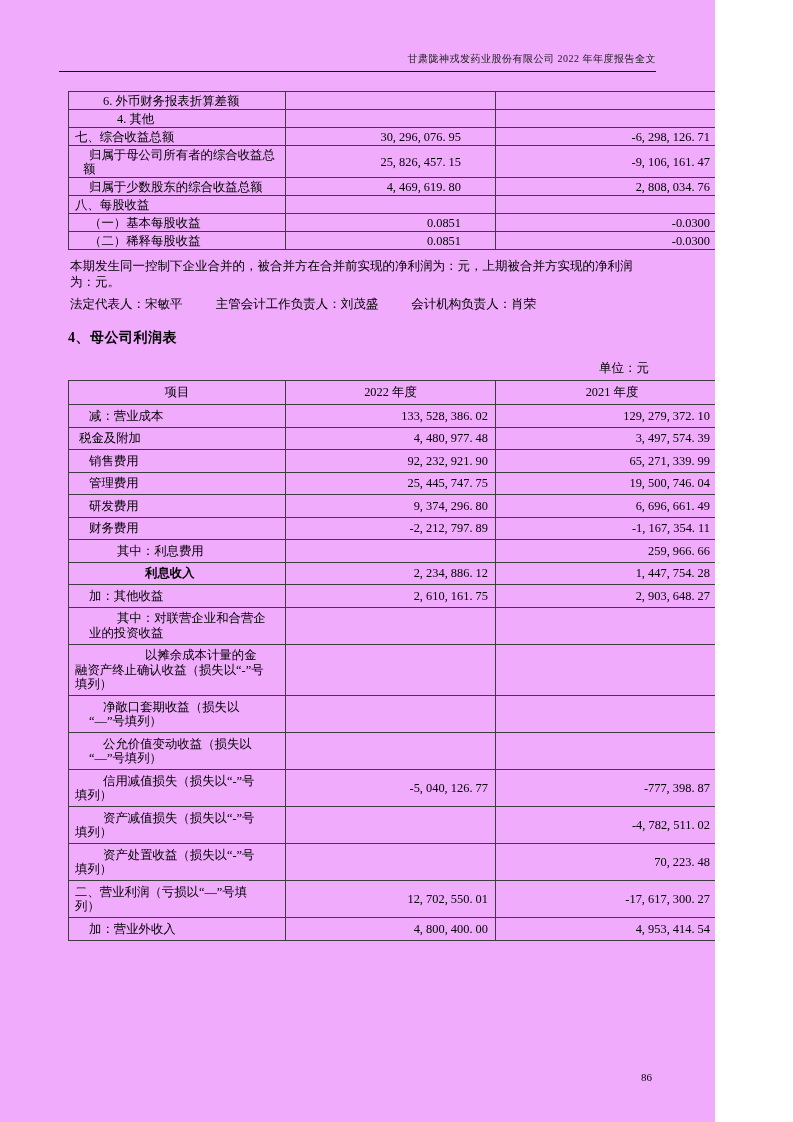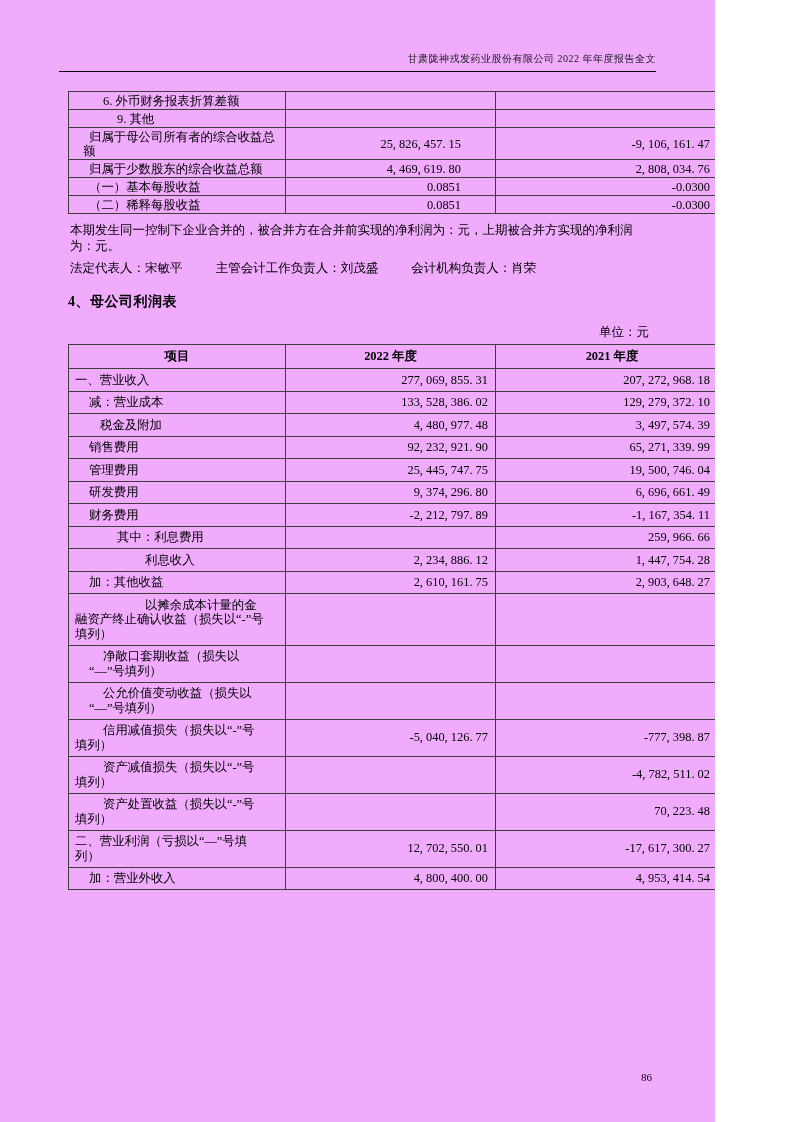--- a/index.html
+++ b/index.html
@@ -29,21 +29,21 @@
   td, th { border: 1px solid #3d3d3d; font-size: 12.4px; vertical-align: middle; }
   td.label { white-space: pre-wrap; padding-right: 4px; word-break: break-all; }
   td.num { text-align: right; }
 
   #top-table { margin-top: 19px; }
   #top-table td { line-height: 14px; padding-top: 1.5px; padding-bottom: 1.5px; }
   #top-table td.c2 { padding-right: 34px; }
   #top-table td.c3 { padding-right: 18px; }
 
   #income-table td { line-height: 14.5px; padding-top: 3.5px; padding-bottom: 3.5px; }
-  #income-table th { height: 24px; font-weight: bold; text-align: center; padding: 3px; }
+  #income-table th { height: 24px; font-weight: normal; text-align: center; padding: 3px; }
   #income-table td.c2 { padding-right: 7px; }
   #income-table td.c3 { padding-right: 18px; }
 
   .note { font-size: 12.5px; line-height: 16px; margin: 8px 2px 0 2px; }
   .signers { margin-top: 6px; }
   .signers span { margin-right: 30px; }
   .section-title { font-size: 14px; font-weight: bold; margin: 17px 0 0 0; letter-spacing: 0.5px; }
   .unit { text-align: right; font-size: 12.5px; margin: 13px 1px 3px 0; }
 
   .footer { position: absolute; top: 1071px; right: 63px; font-size: 11px; }
@@ -65,34 +65,44 @@
           <col class="w2">
           <col class="w3">
         </colgroup>
       <tbody>
           <tr>
             <td class="label" style="padding-left: 34px;">6. 外币财务报表折算差额</td>
             <td class="num c2"></td>
             <td class="num c3"></td>
           </tr>
           <tr>
-            <td class="label" style="padding-left: 48px;">9. 其他</td>
-            <td class="num c2"></td>
-            <td class="num c3"></td>
+            <td class="label" style="padding-left: 48px;">4. 其他</td>
+            <td class="num c2"></td>
+            <td class="num c3"></td>
+          </tr>
+          <tr>
+            <td class="label" style="padding-left: 6px;">七、综合收益总额</td>
+            <td class="num c2">30, 296, 076. 95</td>
+            <td class="num c3">-6, 298, 126. 71</td>
           </tr>
           <tr>
             <td class="label" style="padding-left: 14px; text-indent: 6px;">归属于母公司所有者的综合收益总
 额</td>
             <td class="num c2">25, 826, 457. 15</td>
             <td class="num c3">-9, 106, 161. 47</td>
           </tr>
           <tr>
             <td class="label" style="padding-left: 20px;">归属于少数股东的综合收益总额</td>
             <td class="num c2">4, 469, 619. 80</td>
             <td class="num c3">2, 808, 034. 76</td>
+          </tr>
+          <tr>
+            <td class="label" style="padding-left: 6px;">八、每股收益</td>
+            <td class="num c2"></td>
+            <td class="num c3"></td>
           </tr>
           <tr>
             <td class="label" style="padding-left: 20px;">（一）基本每股收益</td>
             <td class="num c2">0.0851</td>
             <td class="num c3">-0.0300</td>
           </tr>
           <tr>
             <td class="label" style="padding-left: 20px;">（二）稀释每股收益</td>
             <td class="num c2">0.0851</td>
             <td class="num c3">-0.0300</td>
@@ -120,31 +130,26 @@
         </colgroup>
       <thead>
         <tr>
           <th>项目</th>
           <th>2022 年度</th>
           <th>2021 年度</th>
         </tr>
       </thead>
       <tbody>
           <tr>
-            <td class="label" style="padding-left: 6px;">一、营业收入</td>
-            <td class="num c2">277, 069, 855. 31</td>
-            <td class="num c3">207, 272, 968. 18</td>
-          </tr>
-          <tr>
             <td class="label" style="padding-left: 20px;">减：营业成本</td>
             <td class="num c2">133, 528, 386. 02</td>
             <td class="num c3">129, 279, 372. 10</td>
           </tr>
           <tr>
-            <td class="label" style="padding-left: 31px; margin-top: 24px;">税金及附加</td>
+            <td class="label" style="padding-left: 10px; margin-top: 24px;">税金及附加</td>
             <td class="num c2">4, 480, 977. 48</td>
             <td class="num c3">3, 497, 574. 39</td>
           </tr>
           <tr>
             <td class="label" style="padding-left: 20px;">销售费用</td>
             <td class="num c2">92, 232, 921. 90</td>
             <td class="num c3">65, 271, 339. 99</td>
           </tr>
           <tr>
             <td class="label" style="padding-left: 20px;">管理费用</td>
@@ -160,28 +165,34 @@
             <td class="label" style="padding-left: 20px;">财务费用</td>
             <td class="num c2">-2, 212, 797. 89</td>
             <td class="num c3">-1, 167, 354. 11</td>
           </tr>
           <tr>
             <td class="label" style="padding-left: 48px;">其中：利息费用</td>
             <td class="num c2"></td>
             <td class="num c3">259, 966. 66</td>
           </tr>
           <tr>
-            <td class="label" style="padding-left: 76px;">利息收入</td>
+            <td class="label" style="padding-left: 76px; font-weight: bold;">利息收入</td>
             <td class="num c2">2, 234, 886. 12</td>
             <td class="num c3">1, 447, 754. 28</td>
           </tr>
           <tr>
             <td class="label" style="padding-left: 20px; margin-top: 36px;">加：其他收益</td>
             <td class="num c2">2, 610, 161. 75</td>
             <td class="num c3">2, 903, 648. 27</td>
+          </tr>
+          <tr>
+            <td class="label" style="padding-left: 20px; text-indent: 28px;">其中：对联营企业和合营企
+业的投资收益</td>
+            <td class="num c2"></td>
+            <td class="num c3"></td>
           </tr>
           <tr>
             <td class="label" style="padding-left: 6px; text-indent: 70px;">以摊余成本计量的金
 融资产终止确认收益（损失以“-”号
 填列）</td>
             <td class="num c2"></td>
             <td class="num c3"></td>
           </tr>
           <tr>
             <td class="label" style="padding-left: 20px; text-indent: 14px;">净敞口套期收益（损失以

